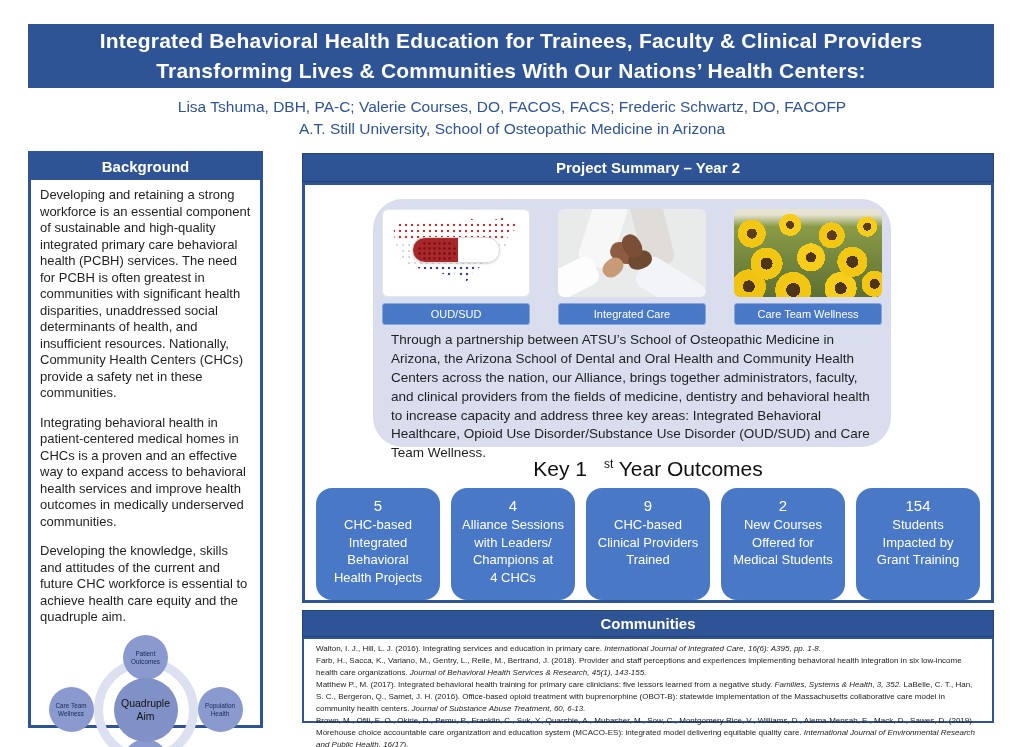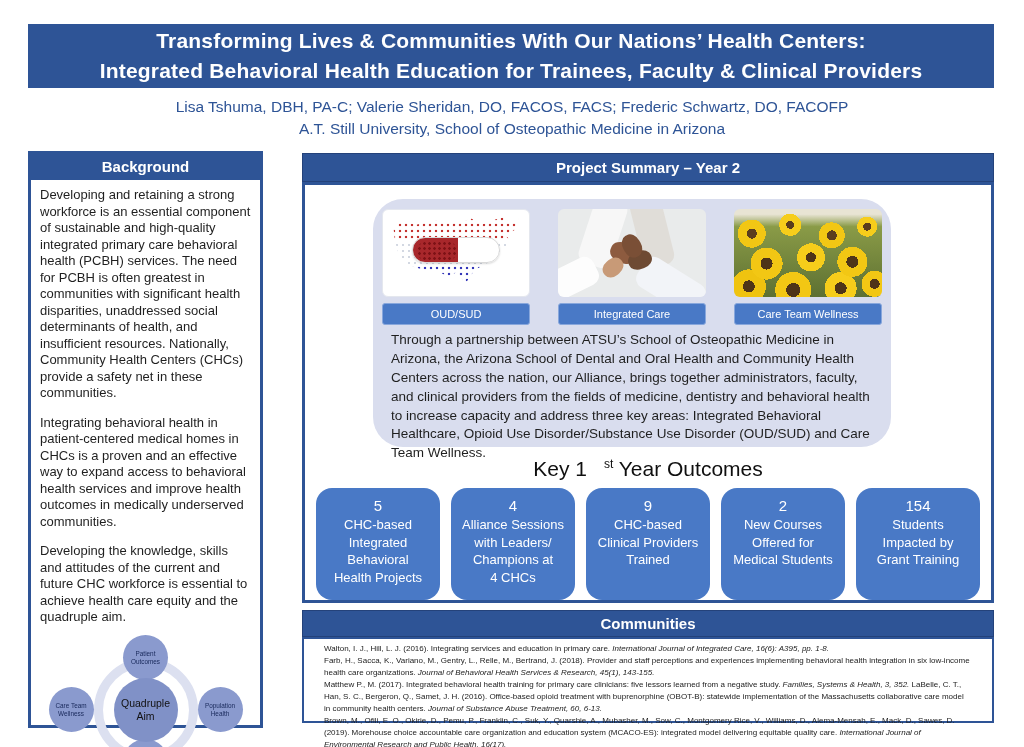--- a/index.html
+++ b/index.html
@@ -148,37 +148,37 @@
   .outcome-label { white-space:pre-line; }
 
   
   .ref-header {
     position:absolute; left:302px; top:610px; width:692px; height:27px;
     background:#2E5496; border:1px solid #24427A; color:#fff; font-weight:bold; font-size:15px;
     display:flex; align-items:center; justify-content:center;
   }
   .ref-panel {
     position:absolute; left:302px; top:637px; width:692px; height:86px;
-    background:#fff; border:2px solid #2E5496; padding:4px 20px;
+    background:#fff; border:2px solid #2E5496; padding:4px 12px;
     font-size:8px; line-height:1.5; color:#222;
   }
   .ref-panel p { margin:0; }
   .ref-panel i { font-style:italic; }
 </style>
 </head>
 <body>
 
 <div class="poster">
 
   <div class="title-bar">
+    <div class="t-line">Integrated Behavioral Health Education for Trainees, Faculty &amp; Clinical Providers</div>
     <div class="t-line">Transforming Lives &amp; Communities With Our Nations’ Health Centers:</div>
-    <div class="t-line">Integrated Behavioral Health Education for Trainees, Faculty &amp; Clinical Providers</div>
   </div>
   <div class="authors">
-    <div class="a-line">Lisa Tshuma, DBH, PA-C; Valerie Sheridan, DO, FACOS, FACS; Frederic Schwartz, DO, FACOFP</div>
+    <div class="a-line">Lisa Tshuma, DBH, PA-C; Valerie Courses, DO, FACOS, FACS; Frederic Schwartz, DO, FACOFP</div>
     <div class="a-line">A.T. Still University, School of Osteopathic Medicine in Arizona</div>
   </div>
 
   <div class="left-panel">
     <div class="section-header">Background</div>
     <div class="bg-body">
       <p>Developing and retaining a strong workforce is an essential component of sustainable and high-quality integrated primary care behavioral health (PCBH) services. The need for PCBH is often greatest in communities with significant health disparities, unaddressed social determinants of health, and insufficient resources. Nationally, Community Health Centers (CHCs) provide a safety net in these communities.</p>
       <p>Integrating behavioral health in patient-centered medical homes in CHCs is a proven and an effective way to expand access to behavioral health services and improve health outcomes in medically underserved communities.</p>
       <p>Developing the knowledge, skills and attitudes of the current and future CHC workforce is essential to achieve health care equity and the quadruple aim.</p>
     </div>

